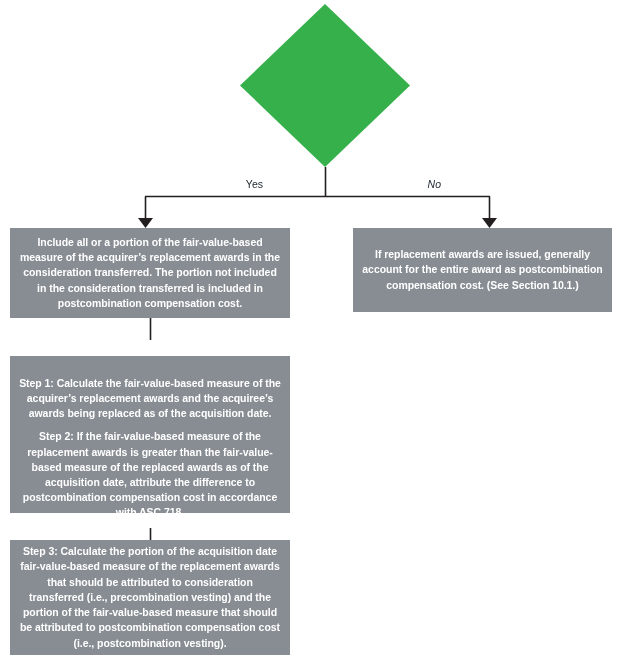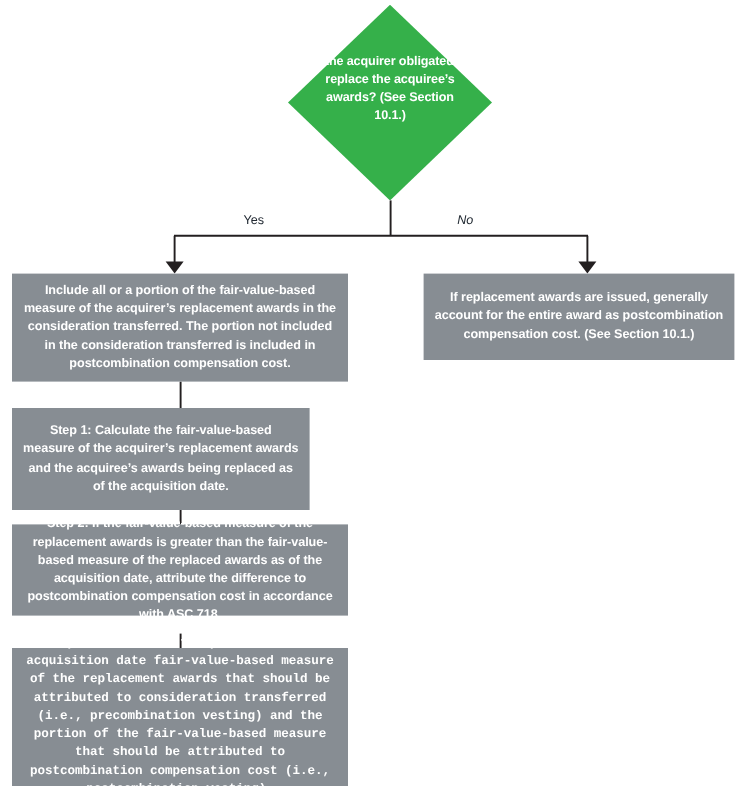--- a/index.html
+++ b/index.html
@@ -64,32 +64,32 @@
     display: flex;
     align-items: center;
     justify-content: flex-end;
     box-sizing: border-box;
     padding: 6px 9px;
     letter-spacing: -0.05px;
   }
   .gbox .btext { width: 100%; }
 
   #box-yes      { left: 10px;  top: 228px; width: 280px; height: 90px; }
-  #box-no       { left: 353px; top: 228px; width: 259px; height: 72px; }
-  #box-step1    { left: 10px;  top: 340px; width: 248px; height: 85px; }
+  #box-no       { left: 353px; top: 228px; width: 259px; height: 84px; }
+  #box-step1    { left: 10px;  top: 356px; width: 280px; height: 85px; }
   #box-step2    { left: 10px;  top: 437px; width: 280px; height: 76px; }
-  #box-step3    { left: 10px;  top: 540px; width: 280px; height: 115px; font-family: Liberation Mono, monospace; }
+  #box-step3    { left: 10px;  top: 540px; width: 280px; height: 115px; }
 
   
   .branch-label {
     position: absolute;
     color: #222a33;
     font-size: 10.5px;
     font-weight: normal;
-    text-align: left;
+    text-align: right;
     width: 60px;
   }
   #label-yes { left: 203px; top: 178px; }
   #label-no  { left: 381px; top: 178px; font-style: italic; }
 </style>
 </head>
 <body>
 
 <div id="canvas">
 
@@ -107,21 +107,20 @@
 
     <line x1="150.5" y1="318" x2="150.5" y2="340" stroke="#231f20" stroke-width="1.6"></line>
 
     <line x1="150.5" y1="425" x2="150.5" y2="437" stroke="#231f20" stroke-width="1.6"></line>
 
     <line x1="150.5" y1="528" x2="150.5" y2="540" stroke="#231f20" stroke-width="1.6"></line>
   </svg>
 
   <div class="diamond">
     <div class="shape"></div>
-    <div class="dtext">Is the acquirer obligated to replace the acquiree’s awards? (See Section 10.1.)</div>
   </div>
 
   <div class="branch-label" id="label-yes">Yes</div>
   <div class="branch-label" id="label-no">No</div>
 
   <div class="gbox" id="box-yes">
     <div class="btext">Include all or a portion of the fair-value-based measure of the acquirer’s replacement awards in the consideration transferred. The portion not included in the consideration transferred is included in postcombination compensation cost.</div>
   </div>
 
   <div class="gbox" id="box-no">

